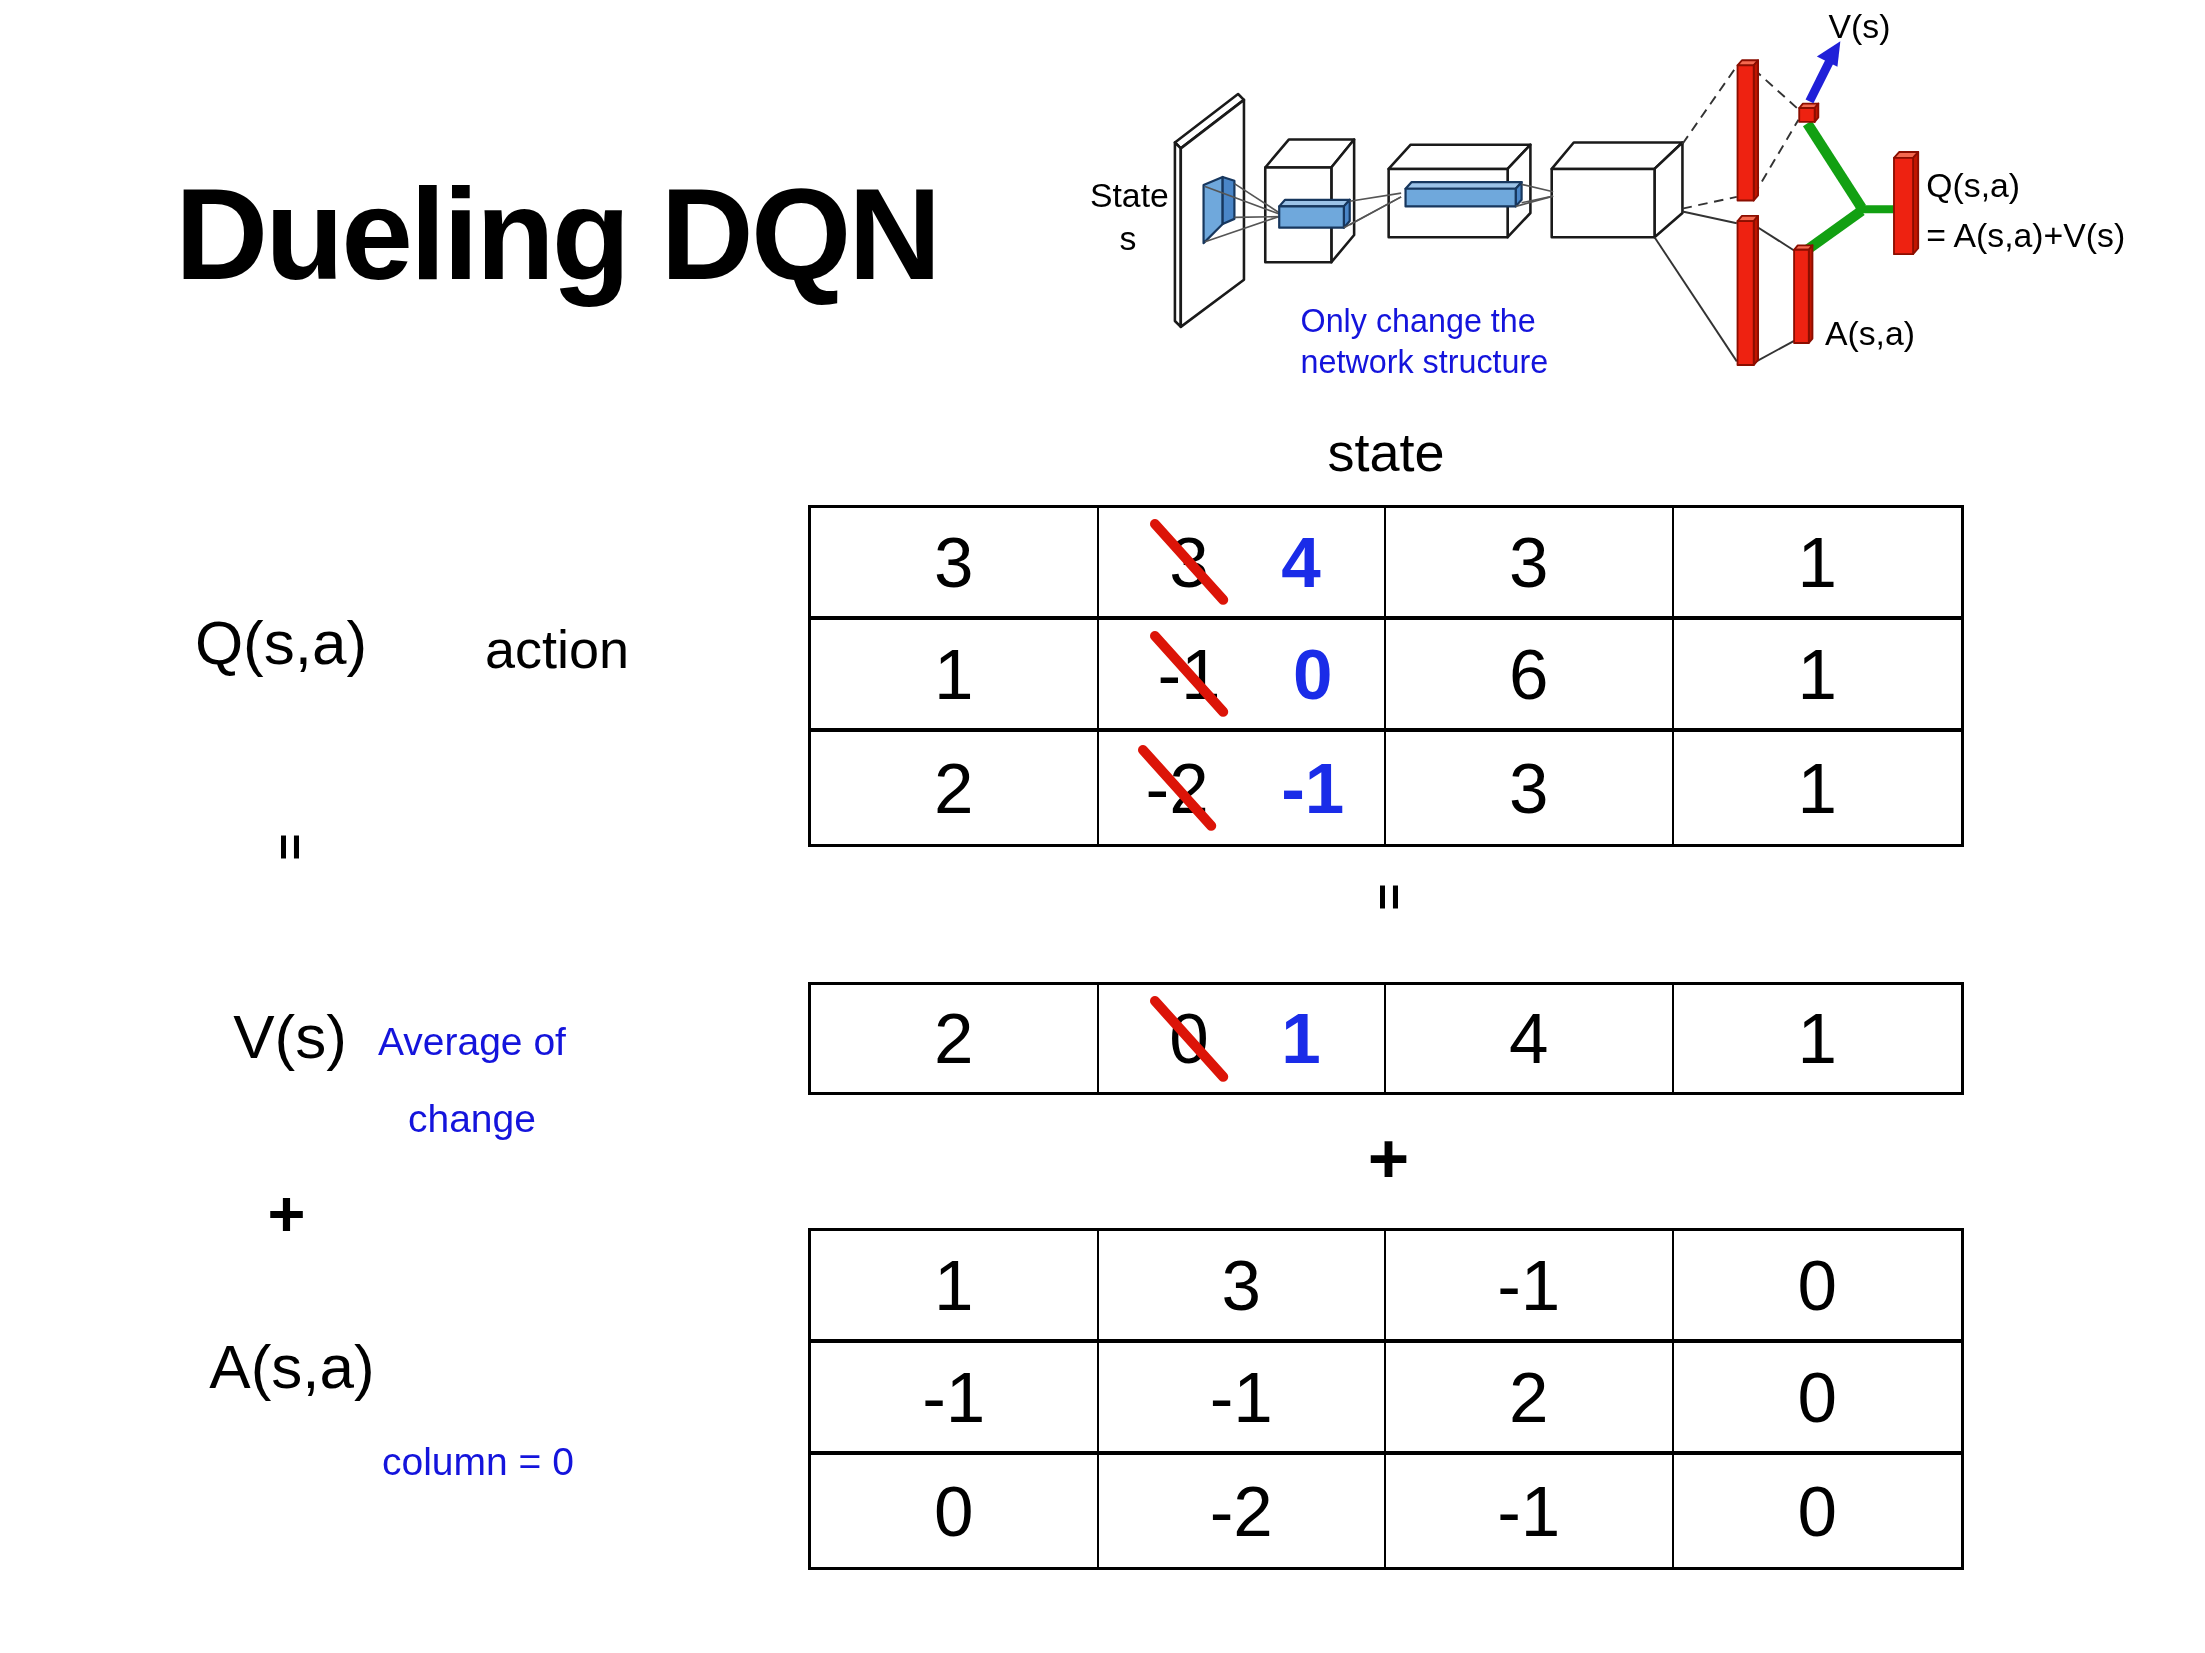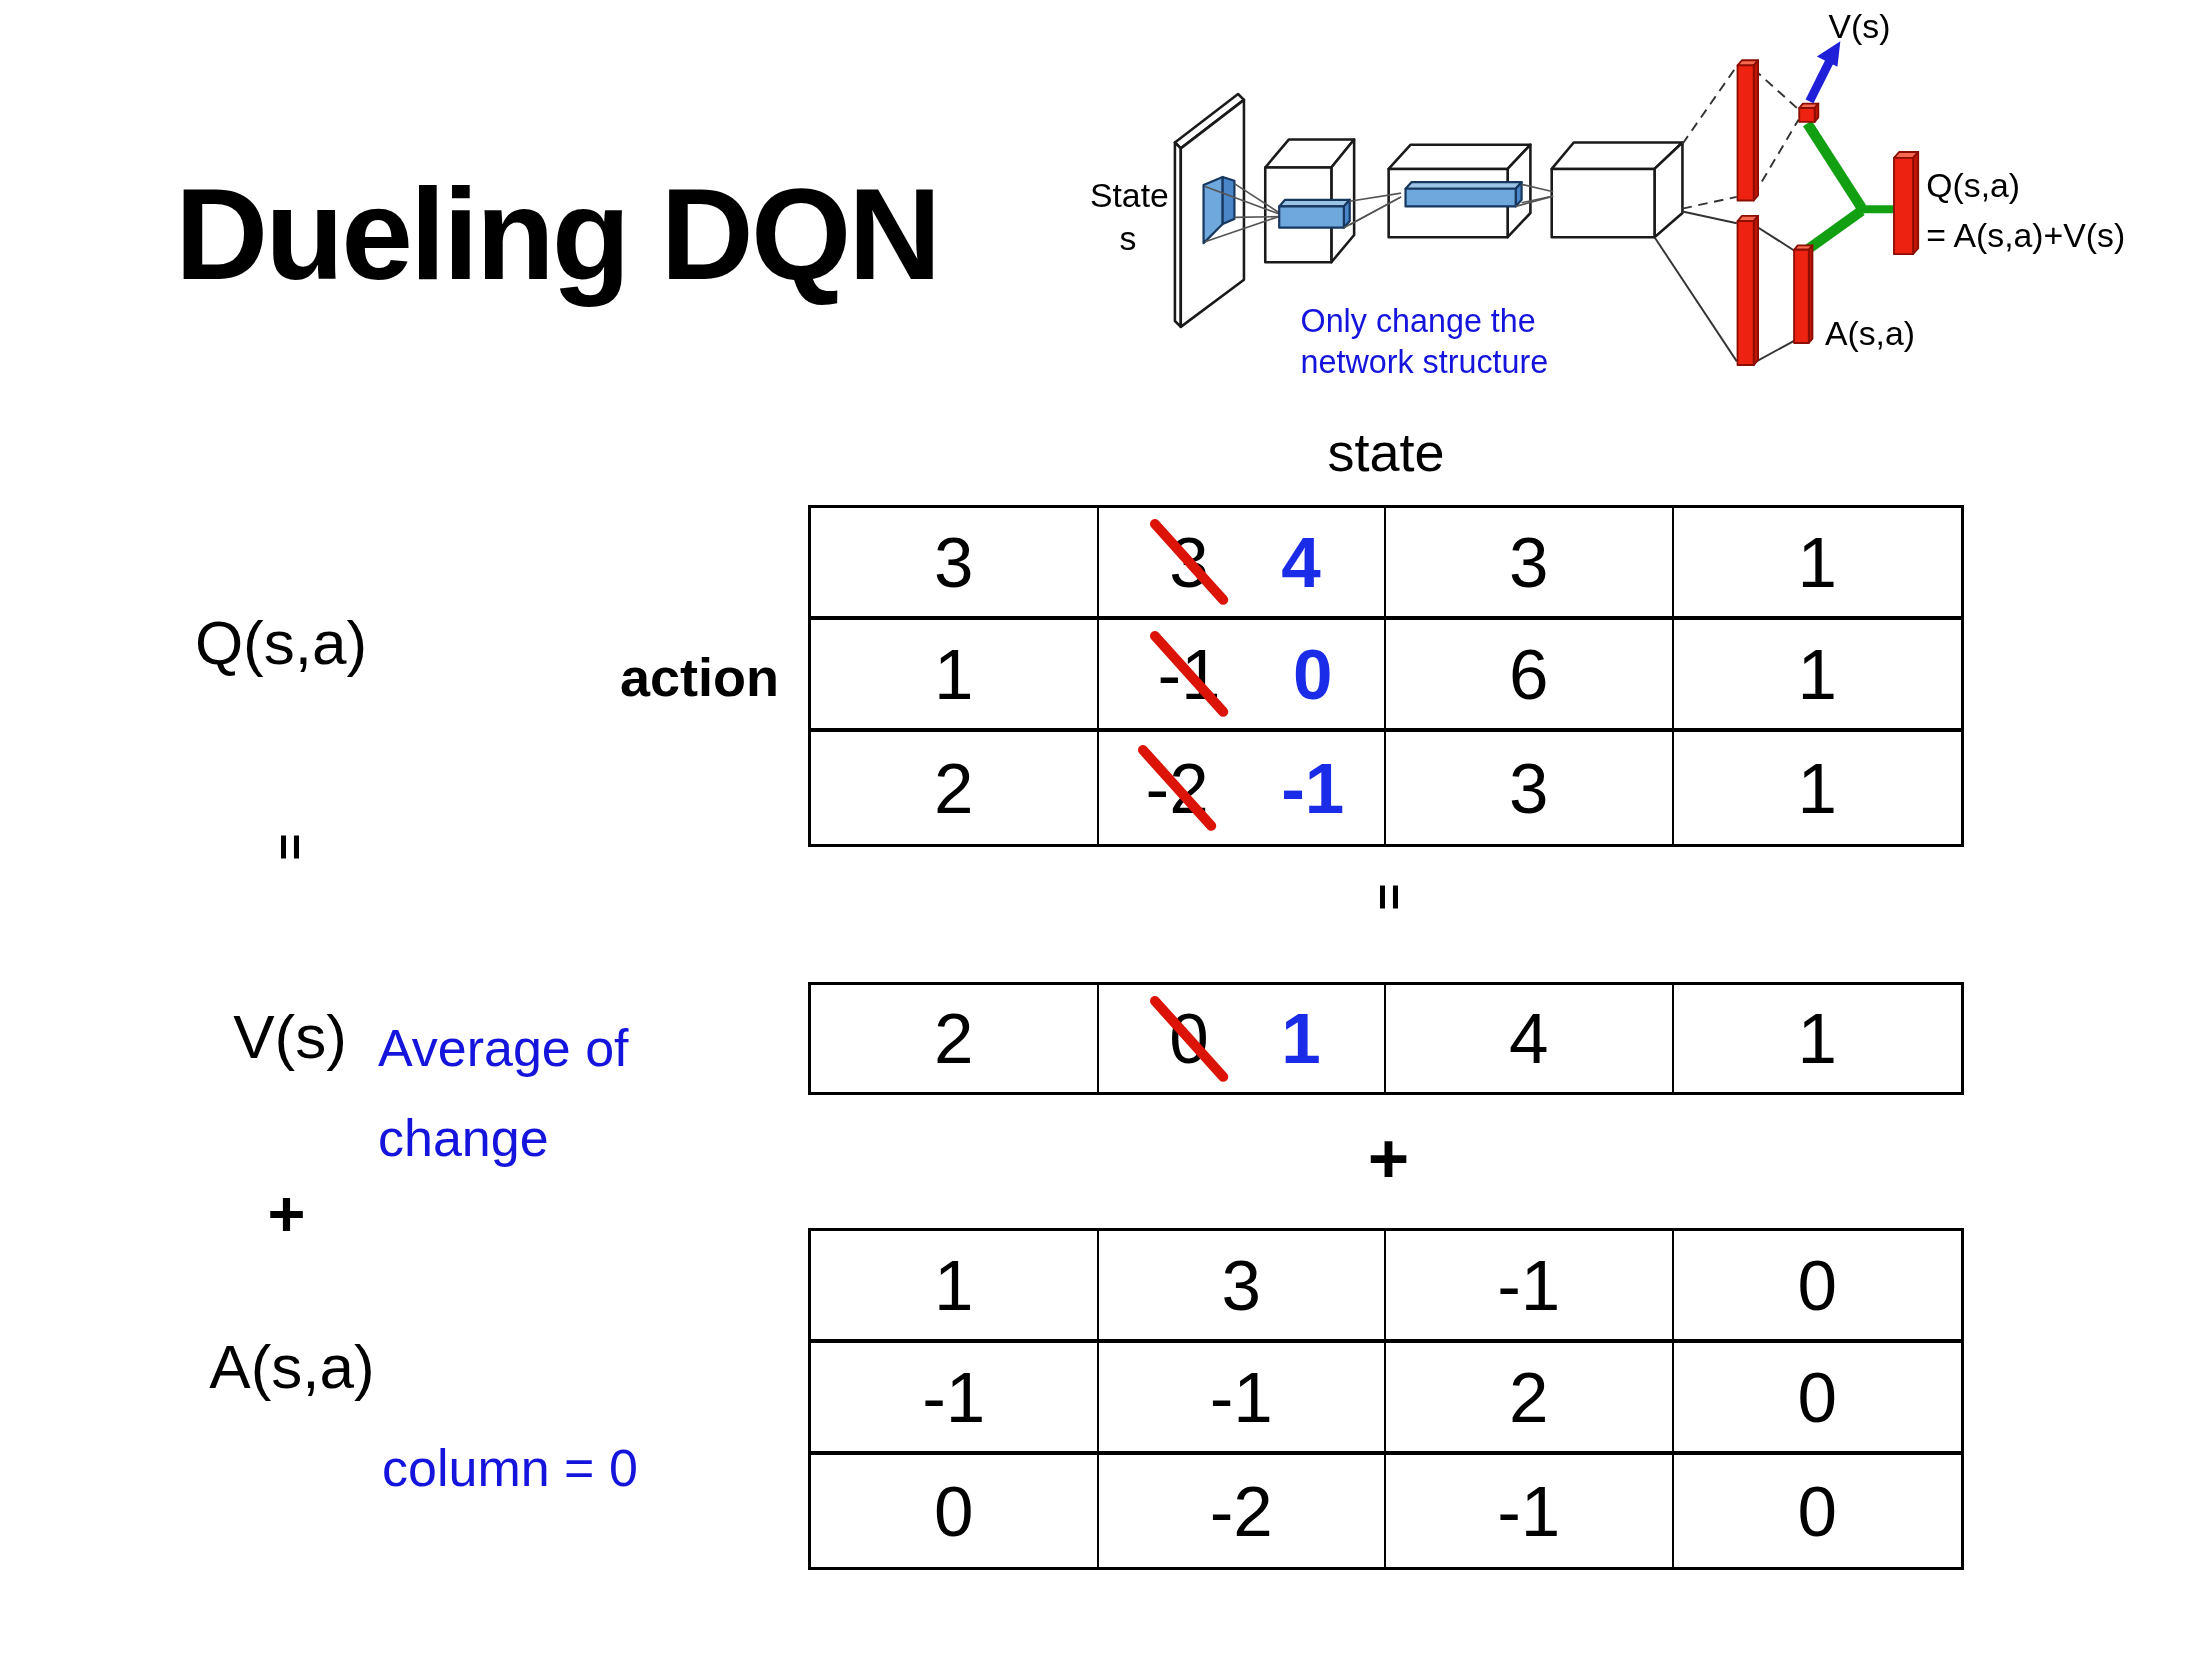--- a/index.html
+++ b/index.html
@@ -30,34 +30,34 @@
   .tbl1 .cell{border-bottom:none;}
   .struck{position:relative;display:inline-block;padding:0 7.4px;}
   .slash{
     position:absolute;left:50%;top:50%;width:112px;height:10.3px;background:#dc1408;
     border-radius:5.1px;transform:translate(-50%,-50%) rotate(48deg);display:block;
   }
   .newv{color:#1a2ce8;font-weight:700;margin-left:65px;}
   
   .hdr{position:absolute;font-size:54px;color:#000;line-height:1;white-space:nowrap;}
   .hdr.state{left:1239px;top:425px;width:294px;text-align:center;}
-  .hdr.action{left:485px;top:650px;width:294px;text-align:right;font-weight:bold;}
+  .hdr.action{left:485px;top:622px;width:294px;}
   .sideLbl{position:absolute;font-size:62px;color:#000;text-align:center;width:294px;line-height:1;white-space:nowrap;}
   .sideLbl.q{left:134px;top:612px;}
   .sideLbl.v{left:143px;top:1006px;}
   .sideLbl.a{left:145px;top:1336px;}
   .rotwrap{position:absolute;display:flex;align-items:center;justify-content:center;}
   .rotwrap.eqL{left:217px;top:810px;width:147px;height:74px;}
   .rotwrap.eqM{left:1316px;top:853px;width:147px;height:88px;}
   .rot{display:inline-block;transform:rotate(90deg);font-weight:700;font-size:46px;line-height:1;}
   .plus{position:absolute;font-weight:700;text-align:center;line-height:1;color:#000;}
   .plus.left{left:176px;top:1181px;width:221px;font-size:65px;}
   .plus.mid{left:1278px;top:1123px;width:221px;font-size:71px;}
   
-  .note{position:absolute;color:#1414dc;font-size:52px;line-height:1;white-space:nowrap;}
+  .note{position:absolute;color:#1414dc;font-size:39px;line-height:1;white-space:nowrap;text-align:center;}
   .note .ln{line-height:1;}
   .note.avg{left:378px;top:1022px;}
   .note.avg .ln+.ln{margin-top:38px;}
   .note.sum{left:382px;top:1442px;}
   .note.sum .ln+.ln{margin-top:66px;}
   
   .diagram{position:absolute;left:1059px;top:0;width:1147px;height:426px;}
   .boxface{fill:#ffffff;stroke:#1a1a1a;stroke-width:3.5;stroke-linejoin:round;}
   .planeface{fill:#ffffff;stroke:#1a1a1a;stroke-width:3.5;stroke-linejoin:round;}
   .bluefill{fill:#6fa8dc;stroke:#17375e;stroke-width:3;stroke-linejoin:round;}

